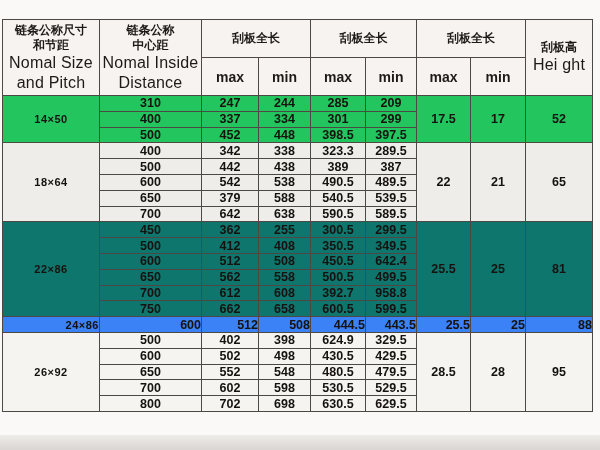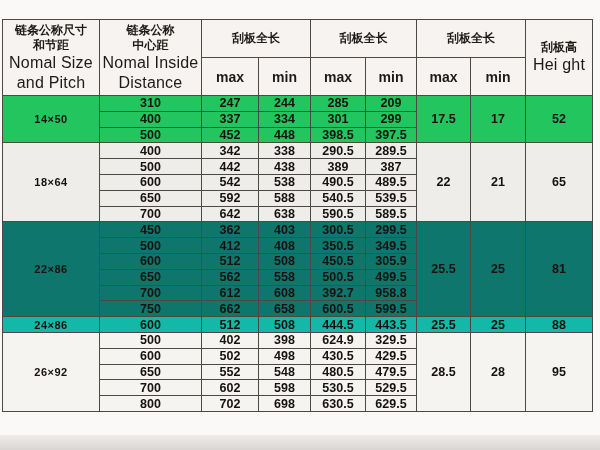--- a/index.html
+++ b/index.html
@@ -30,21 +30,21 @@
   .spec tbody tr{height:15.8px;}
   th{background:#f6f3f0;font-weight:bold;}
   .zh{display:block;font-size:12px;line-height:1.25;font-weight:bold;}
   .en{display:block;font-size:16px;line-height:1.25;font-weight:normal;letter-spacing:.2px;}
   .maxmin{font-size:14px;font-weight:bold;}
   td{font-size:12.5px;font-weight:600;color:#15120f;}
   td.size-cell{font-size:11px;letter-spacing:.5px;}
   tbody.g1 td{background:#22c55e;}
   tbody.g2 td{background:#efedea;}
   tbody.g3 td{background:#0f766e;}
-  tbody.g4 td{background:#14b8a6;}
+  tbody.g4 td{background:#3b82f6;text-align:right;}
   tbody.g5 td{background:#f6f4f1;}
 </style>
 </head>
 <body>
 
 <div class="photo">
 <table class="spec">
   <colgroup>
     <col style="width:97px">
         <col style="width:102px">
@@ -121,21 +121,21 @@
       <td>397.5</td>
     </tr>
   </tbody>
 
   <tbody class="g2">
     <tr>
       <td rowspan="5" class="size-cell">18×64</td>
       <td>400</td>
       <td>342</td>
       <td>338</td>
-      <td>290.5</td>
+      <td>323.3</td>
       <td>289.5</td>
       <td rowspan="5">22</td>
       <td rowspan="5">21</td>
       <td rowspan="5">65</td>
     </tr>
     <tr>
       <td>500</td>
       <td>442</td>
       <td>438</td>
       <td>389</td>
@@ -143,59 +143,59 @@
     </tr>
     <tr>
       <td>600</td>
       <td>542</td>
       <td>538</td>
       <td>490.5</td>
       <td>489.5</td>
     </tr>
     <tr>
       <td>650</td>
-      <td>592</td>
+      <td>379</td>
       <td>588</td>
       <td>540.5</td>
       <td>539.5</td>
     </tr>
     <tr>
       <td>700</td>
       <td>642</td>
       <td>638</td>
       <td>590.5</td>
       <td>589.5</td>
     </tr>
   </tbody>
 
   <tbody class="g3">
     <tr>
       <td rowspan="6" class="size-cell">22×86</td>
       <td>450</td>
       <td>362</td>
-      <td>403</td>
+      <td>255</td>
       <td>300.5</td>
       <td>299.5</td>
       <td rowspan="6">25.5</td>
       <td rowspan="6">25</td>
       <td rowspan="6">81</td>
     </tr>
     <tr>
       <td>500</td>
       <td>412</td>
       <td>408</td>
       <td>350.5</td>
       <td>349.5</td>
     </tr>
     <tr>
       <td>600</td>
       <td>512</td>
       <td>508</td>
       <td>450.5</td>
-      <td>305.9</td>
+      <td>642.4</td>
     </tr>
     <tr>
       <td>650</td>
       <td>562</td>
       <td>558</td>
       <td>500.5</td>
       <td>499.5</td>
     </tr>
     <tr>
       <td>700</td>

